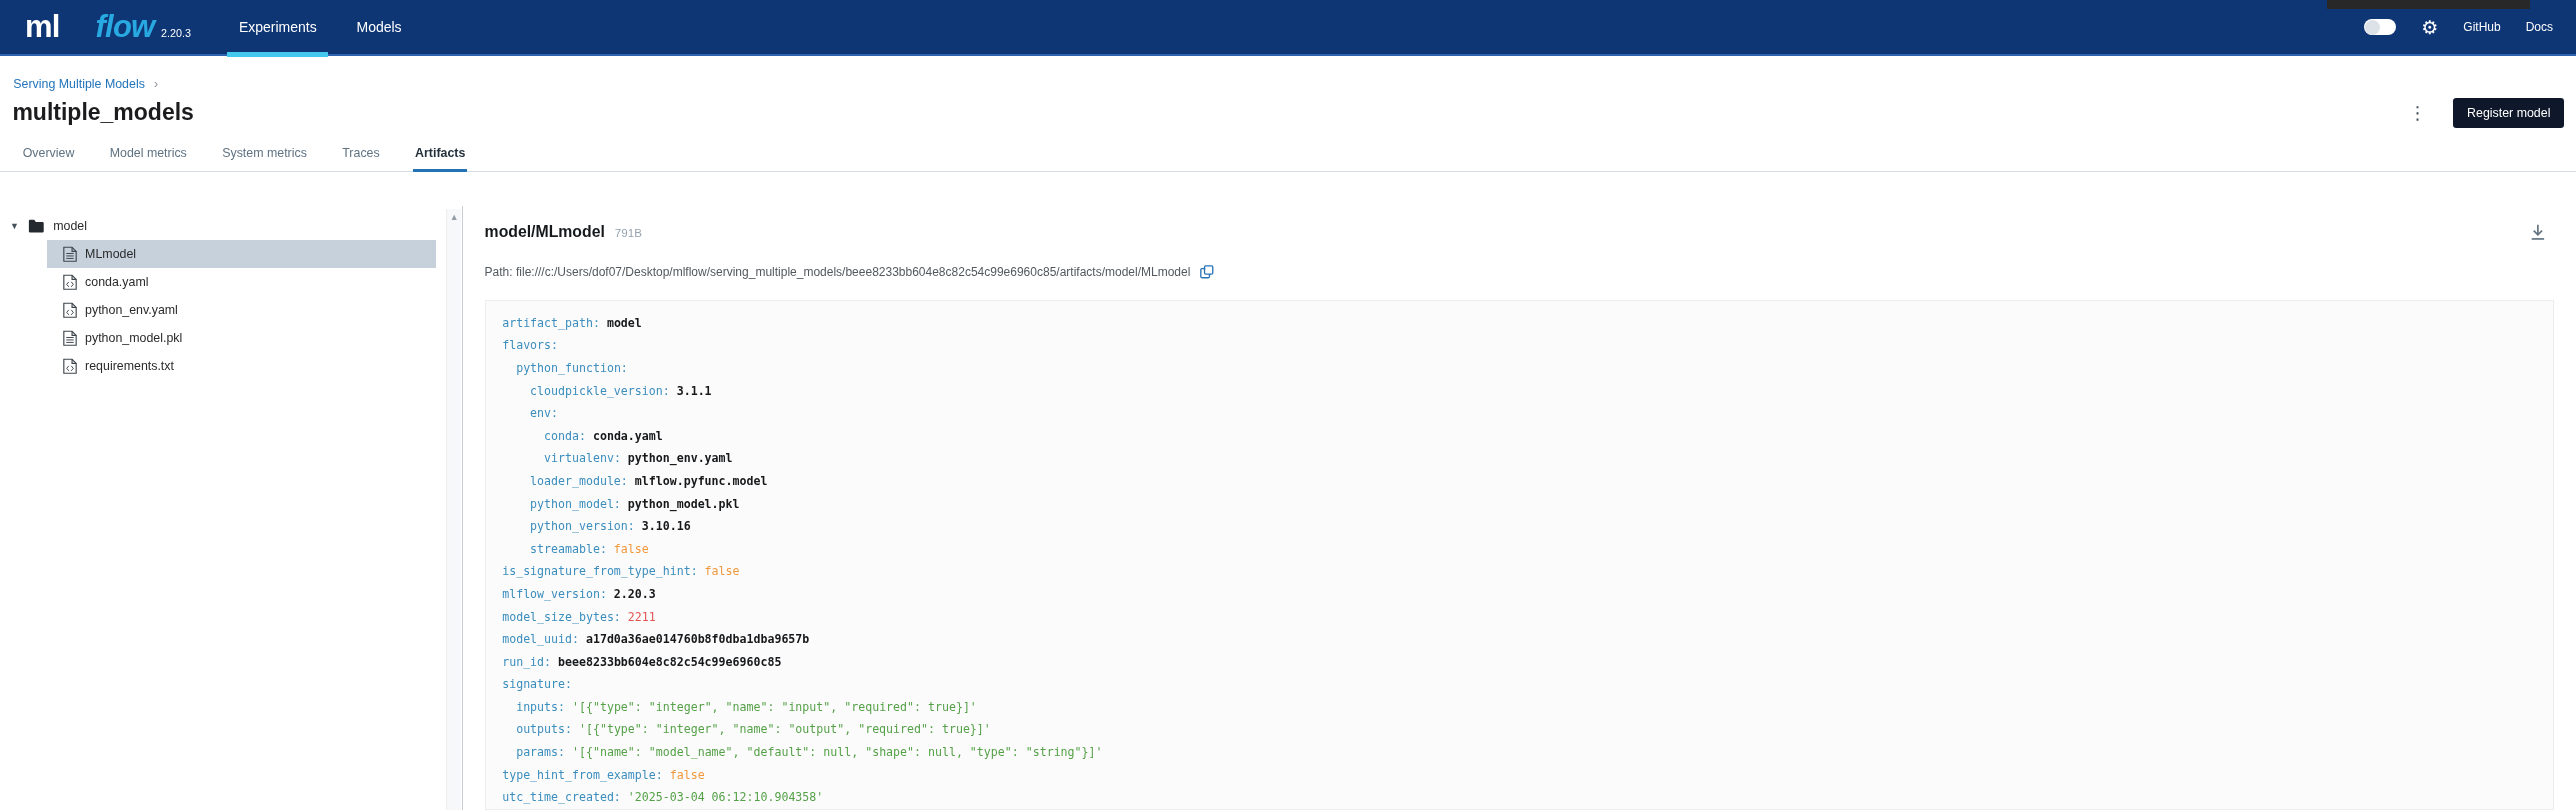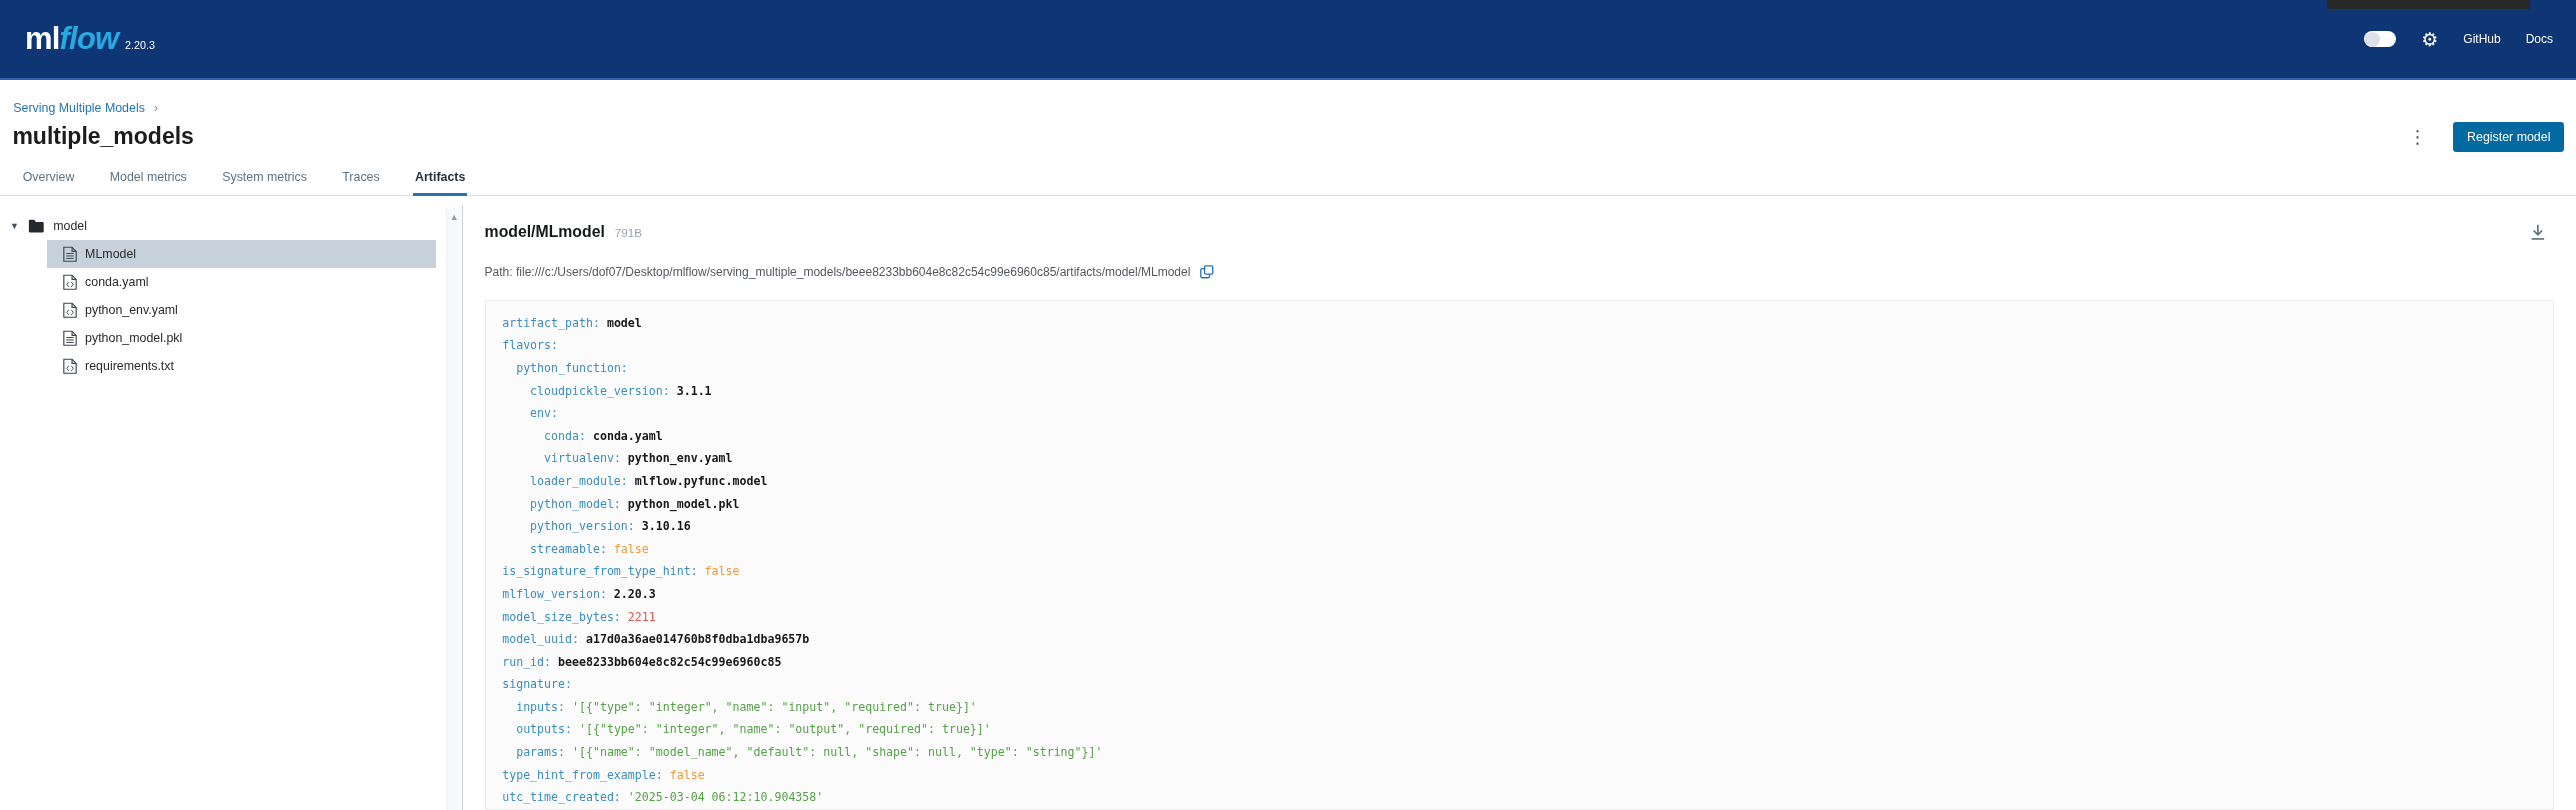--- a/index.html
+++ b/index.html
@@ -4,26 +4,26 @@
 <style>
   * { box-sizing: border-box; }
   html,body { margin:0; padding:0; }
   body {
     width:2576px; height:810px; overflow:hidden; background:#fff;
     font-family:"Liberation Sans", sans-serif; position:relative;
   }
 
   
   .navbar {
-    height:80px; background:#0e3574; display:flex; align-items:stretch;
+    height:56px; background:#0e3574; display:flex; align-items:stretch;
     border-bottom:2.5px solid #2d62ae; position:relative;
   }
   .logo { display:flex; align-items:baseline; margin-left:25px; align-self:center; cursor:pointer; }
   .logo-ml { color:#fff; font-weight:700; font-size:31px; letter-spacing:-0.8px; }
-  .logo-flow { color:#29a9e1; font-weight:700; font-style:italic; font-size:31px; letter-spacing:-0.8px; }
+  .logo-flow { color:#29a9e1; font-weight:700; font-style:italic; font-size:31px; letter-spacing:-0.8px;margin-left:36px; }
   .logo-version { color:#fff; font-size:10.8px; margin-left:6.6px; }
   .nav-tabs { display:flex; margin-left:28px; }
   .nav-tab {
     color:#fff; font-size:14px; display:flex; align-items:center;
     padding:0 11.6px; margin:0 8.3px; position:relative; cursor:pointer;
   }
   .nav-tab.active::after {
     content:""; position:absolute; left:0; right:0; bottom:-2.5px; height:4.1px; background:#43c9ed;
   }
   .nav-right { margin-left:auto; display:flex; align-items:center; gap:25px; margin-right:23px; }
@@ -37,21 +37,21 @@
 
   
   .breadcrumb-row { padding:21px 0 0 13.3px; font-size:12.4px; }
   .breadcrumb-link { color:#2374bb; cursor:pointer; }
   .breadcrumb-chevron { color:#8b9198; margin-left:5.8px; }
   .title-row { display:flex; align-items:center; padding:6.6px 11.6px 0 12.4px; }
   .page-title { font-size:23px; font-weight:700; color:#1c1c1e; }
   .title-spacer { flex:1; }
   .kebab { color:#3d4a55; font-size:18px; margin-right:26.5px; cursor:pointer; line-height:1; }
   .register-btn {
-    background:#0369a1; color:#fff; font-size:12.4px; border:none; border-radius:3.3px;
+    background:#0f172a; color:#fff; font-size:12.4px; border:none; border-radius:3.3px;
     padding:8.3px 14px; cursor:pointer; font-family:inherit;
   }
 
   
   .tab-bar { display:flex; padding-left:21px; margin-top:13.3px; border-bottom:0.8px solid #d8dde3; }
   .tab {
     font-size:12.4px; color:#5f7281; padding:5px 1.7px 10.8px 1.7px; margin-right:32px;
     position:relative; cursor:pointer; white-space:nowrap;
   }
   .tab.active { color:#24313c; font-weight:700; }
@@ -100,20 +100,24 @@
 <body>
 
 <div class="browser-artifact"></div>
 
 <header class="navbar">
   <div class="logo">
     <span class="logo-ml">ml</span>
       <span class="logo-flow">flow</span>
     <span class="logo-version">2.20.3</span>
   </div>
+  <nav class="nav-tabs">
+    <div class="nav-tab active">Experiments</div>
+    <div class="nav-tab">Models</div>
+  </nav>
   <div class="nav-right">
     <div class="theme-toggle">
         <div class="theme-knob"></div>
       </div>
     <span class="gear">⚙</span>
     <span class="nav-link">GitHub</span>
     <span class="nav-link">Docs</span>
   </div>
 </header>
 

